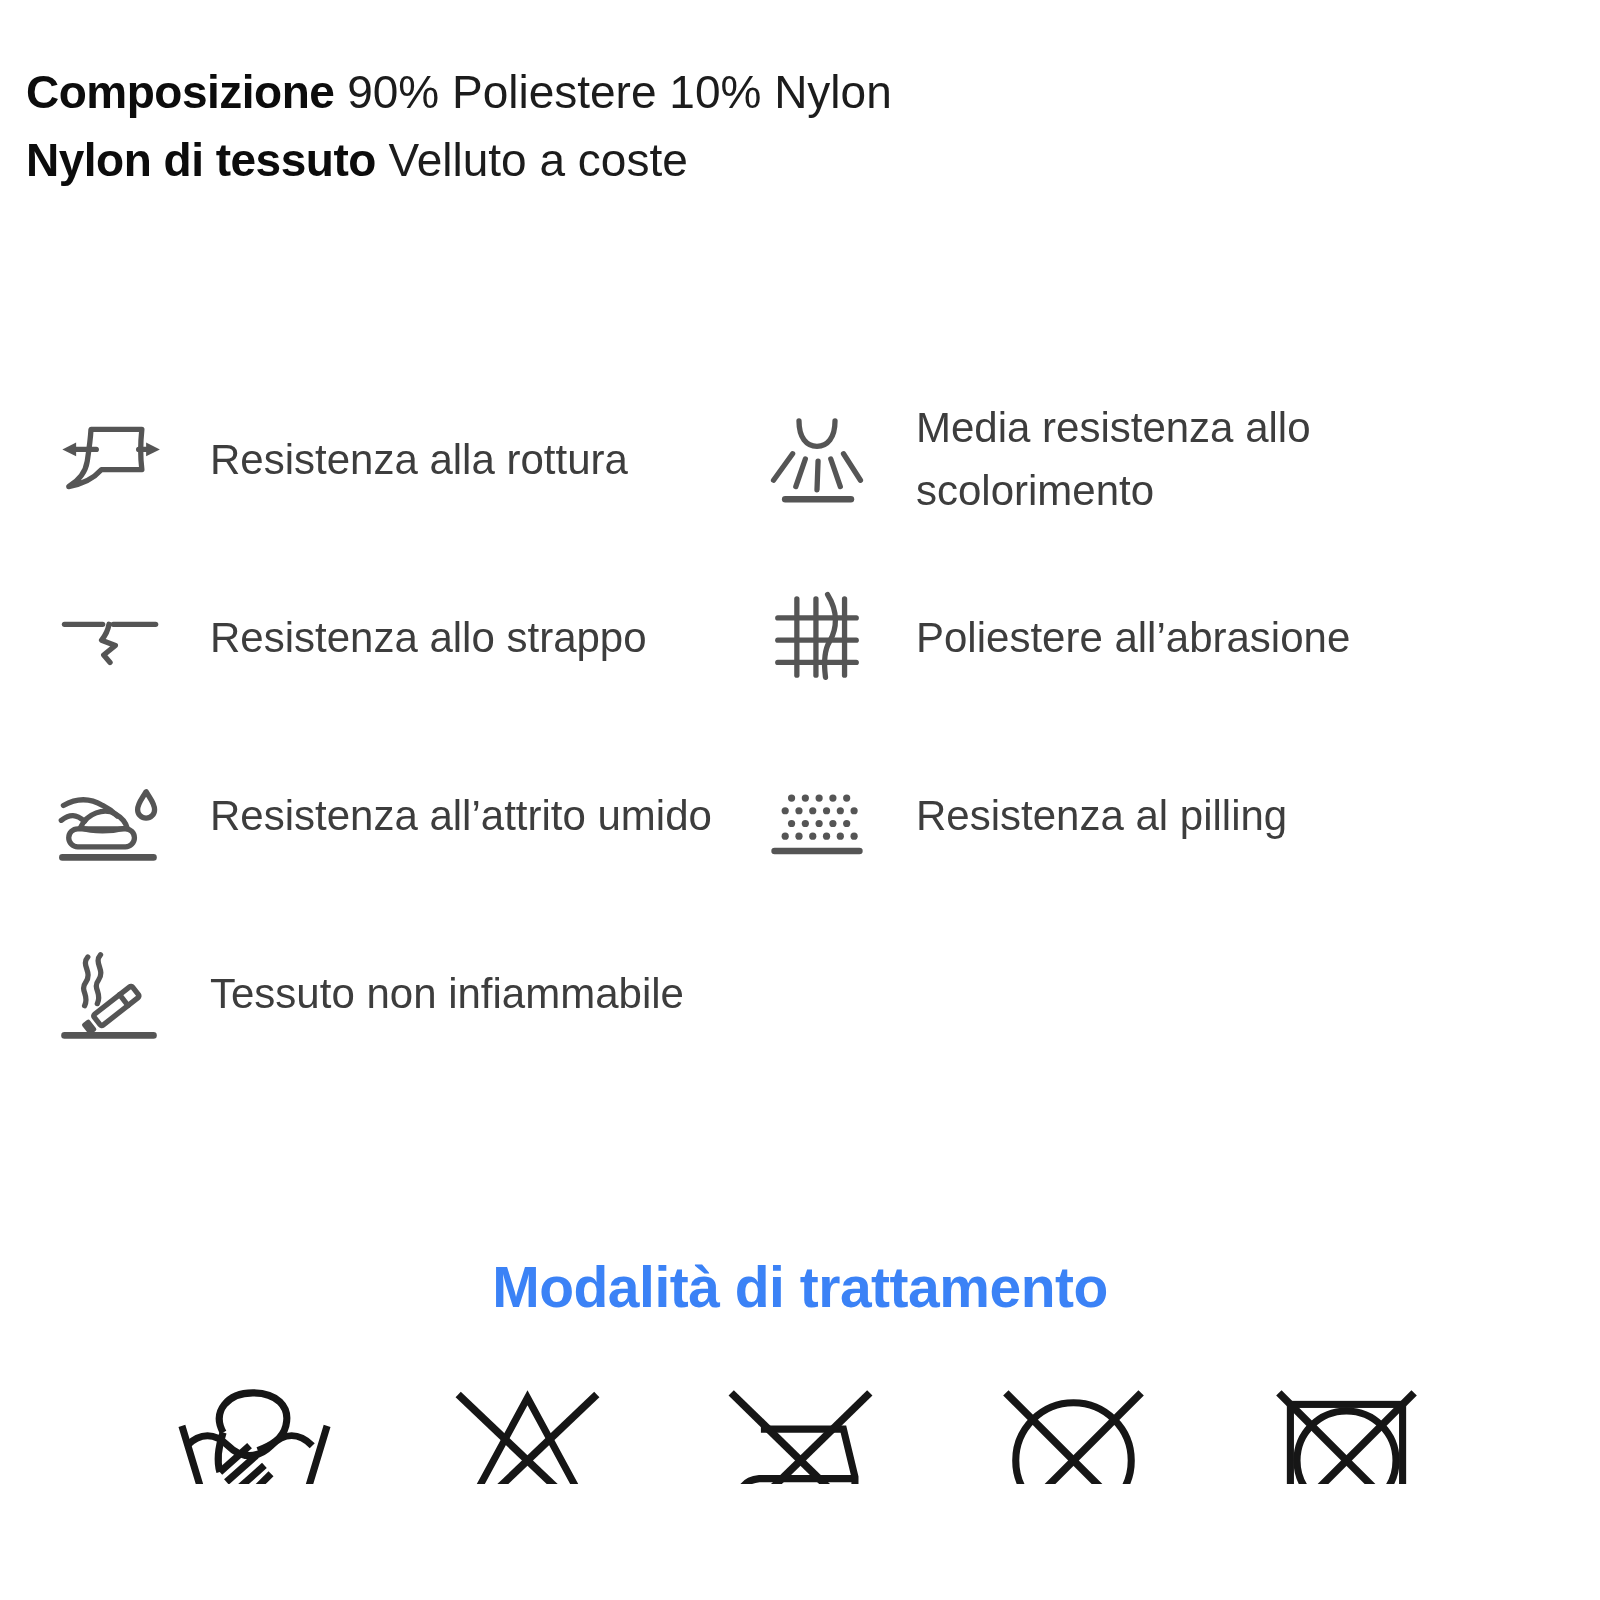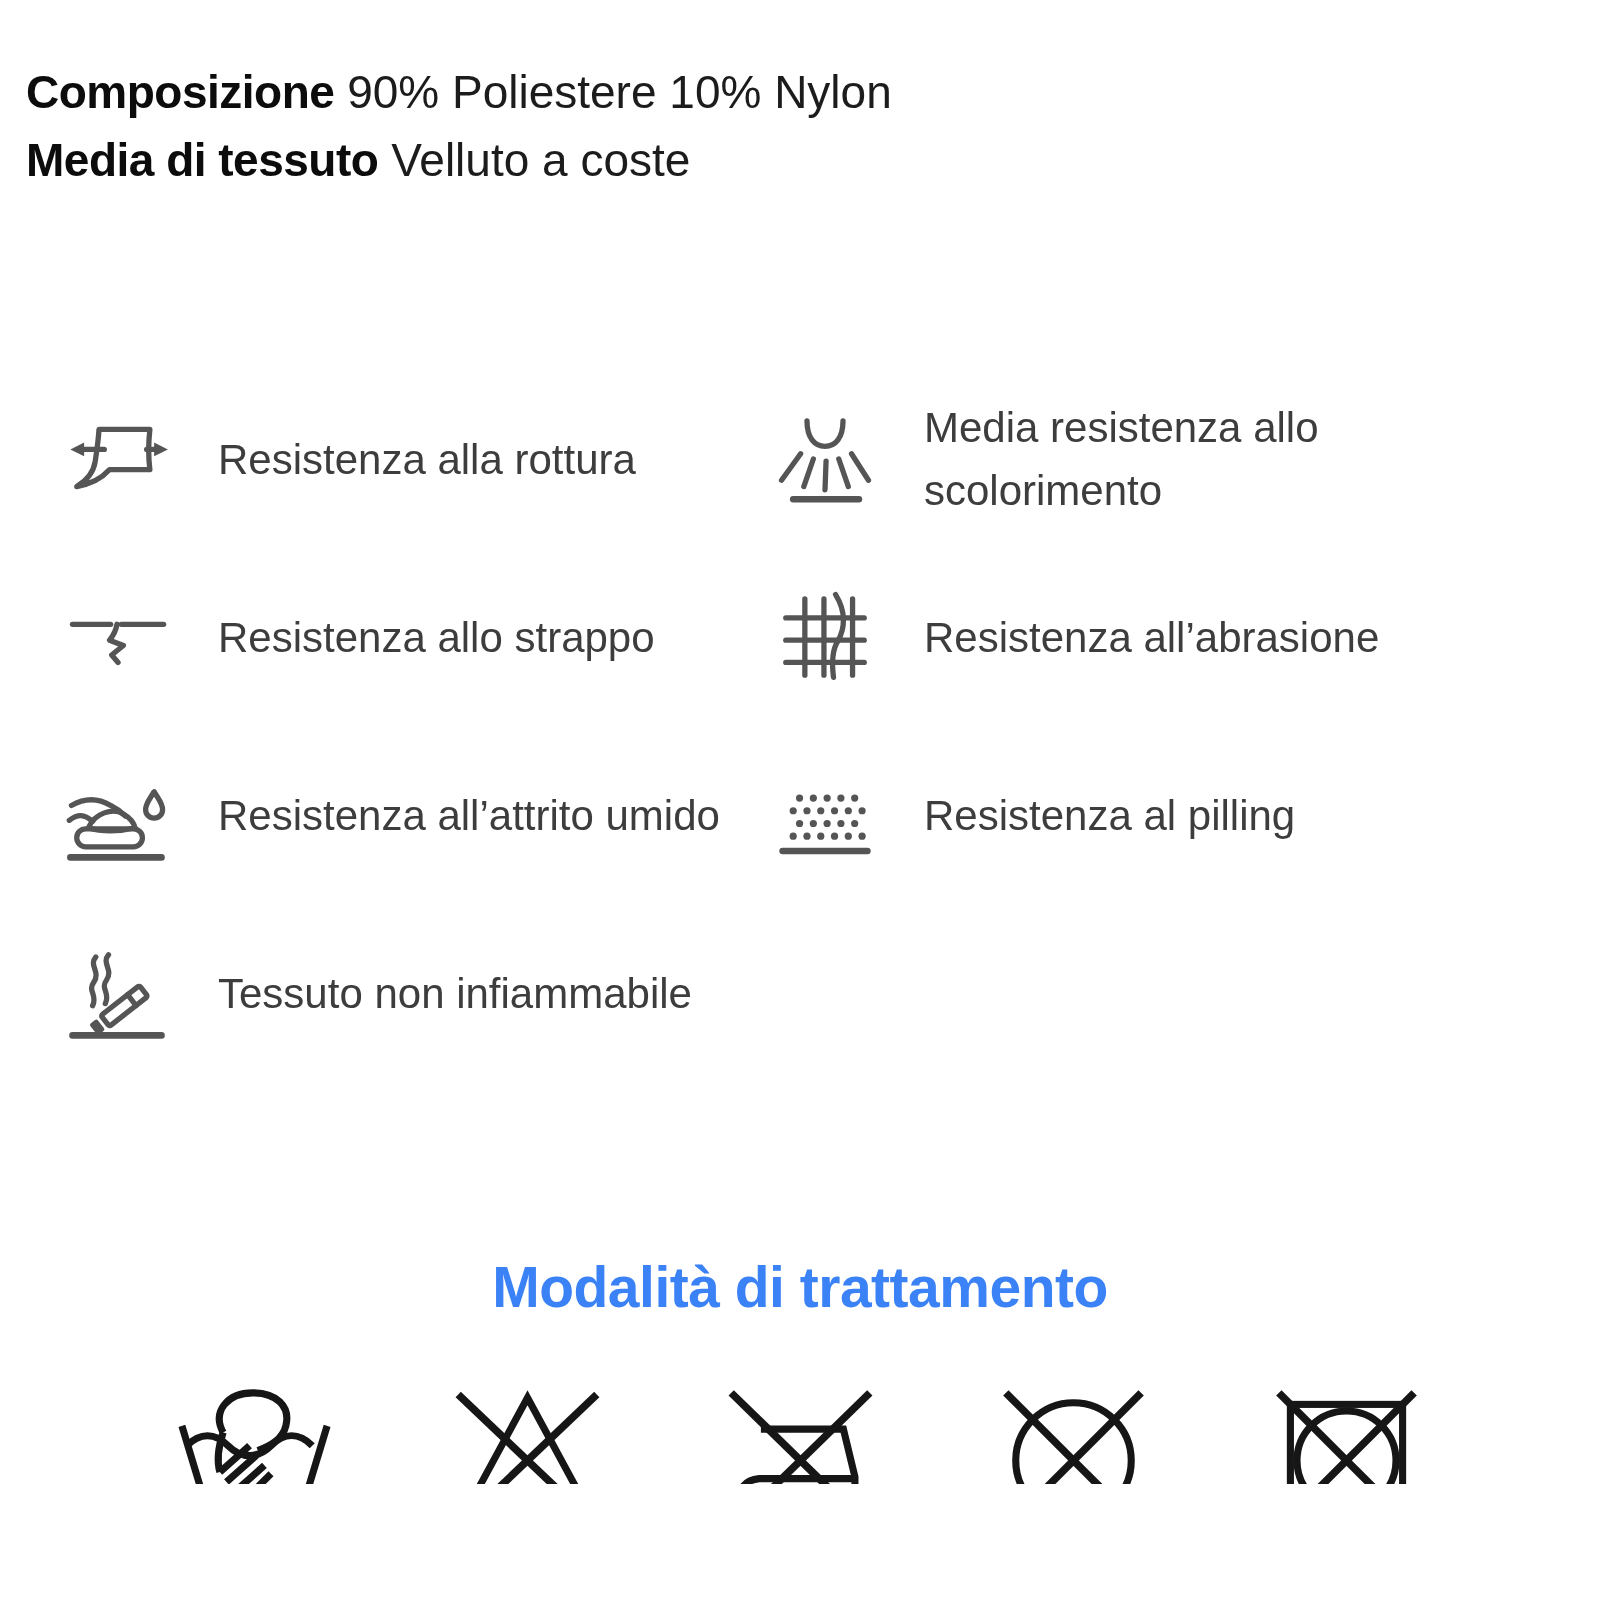--- a/index.html
+++ b/index.html
@@ -5,21 +5,21 @@
   * { margin:0; padding:0; box-sizing:border-box; }
   html,body { width:1600px; height:1600px; background:#ffffff; font-family:"Liberation Sans", sans-serif; }
   .page { width:1600px; height:1484px; overflow:hidden; }
 
   
   .specs { margin:58px 0 0 26px; color:#101010; }
   .spec-line { font-size:46px; line-height:1.48; color:#1c1c1c; }
   .spec-line b { font-weight:800; letter-spacing:-0.5px; color:#0c0c0c; }
 
   
-  .props { margin-top:176px; display:grid; grid-template-columns:734px 1fr; grid-auto-rows:178px;padding-left:8px; }
+  .props { margin-top:176px; display:grid; grid-template-columns:734px 1fr; grid-auto-rows:178px; }
   .prop { display:flex; align-items:center; }
   .prop:nth-child(odd)  { padding-left:56px; gap:48px; }
   .prop:nth-child(even) { padding-left:30px; gap:46px; }
   .picon { width:106px; height:106px; flex:0 0 auto; color:#555555; }
   .plabel { font-size:42px; line-height:1.5; color:#3d3d3d; }
   .plabel.nowrap { white-space:nowrap; }
   .prop:nth-child(even) .plabel { max-width:600px; }
 
   
   .s  { fill:none; stroke:currentColor; stroke-width:5;   stroke-linecap:round; stroke-linejoin:round; }
@@ -38,21 +38,21 @@
 <body>
 
 <div class="page">
 
   <div class="specs">
     <div class="spec-line">
       <b>Composizione</b>
       <span>90% Poliestere 10% Nylon</span>
     </div>
     <div class="spec-line">
-      <b>Media di tessuto</b>
+      <b>Nylon di tessuto</b>
       <span>Velluto a coste</span>
     </div>
   </div>
 
   <div class="props">
 
     <div class="prop">
       <svg class="picon" viewBox="0 0 100 100">
         <path class="s" d="M33 22 L81 22 C79.5 36 79.5 48 81 60 L43 60 C35 69 24 74 12 76 C22 70 28 62 29.5 52 C31 42 32.5 32 33 22 Z"></path>
         <line class="s" x1="16" y1="41" x2="38" y2="41"></line>
@@ -89,21 +89,21 @@
     <div class="prop">
       <svg class="picon" viewBox="0 0 100 100">
         <line class="s" x1="31" y1="14" x2="31" y2="86"></line>
         <line class="s" x1="49" y1="14" x2="49" y2="86"></line>
         <line class="s" x1="76" y1="14" x2="76" y2="86"></line>
         <line class="s" x1="13" y1="32" x2="87" y2="32"></line>
         <line class="s" x1="13" y1="53" x2="87" y2="53"></line>
         <line class="s" x1="13" y1="74" x2="87" y2="74"></line>
         <path class="s" d="M60 10 C70 26 69 42 62 54 C57 62 56 72 58 88"></path>
       </svg>
-      <span class="plabel nowrap">Resistenza all’abrasione</span>
+      <span class="plabel nowrap">Poliestere all’abrasione</span>
     </div>
 
     <div class="prop">
       <svg class="picon" viewBox="0 0 100 100">
         <rect class="s" x="12" y="63" width="62" height="17" rx="8.5"></rect>
         <path class="s" d="M7 41 C21 33 34 35 44 41 C50 44 54 47 58 51"></path>
         <path class="s" d="M5 55 C13 49 19 49 27 56"></path>
         <path class="s" d="M23 62 C29 48 46 43 56 49 C63 53 66 58 67 62 C52 66 35 66 23 62 Z"></path>
         <path class="s" d="M85 28 C81 35 77 39 77 45 A8 8 0 0 0 93 45 C93 39 89 35 85 28 Z"></path>
         <line class="s thick" x1="6" y1="90" x2="92" y2="90"></line>

